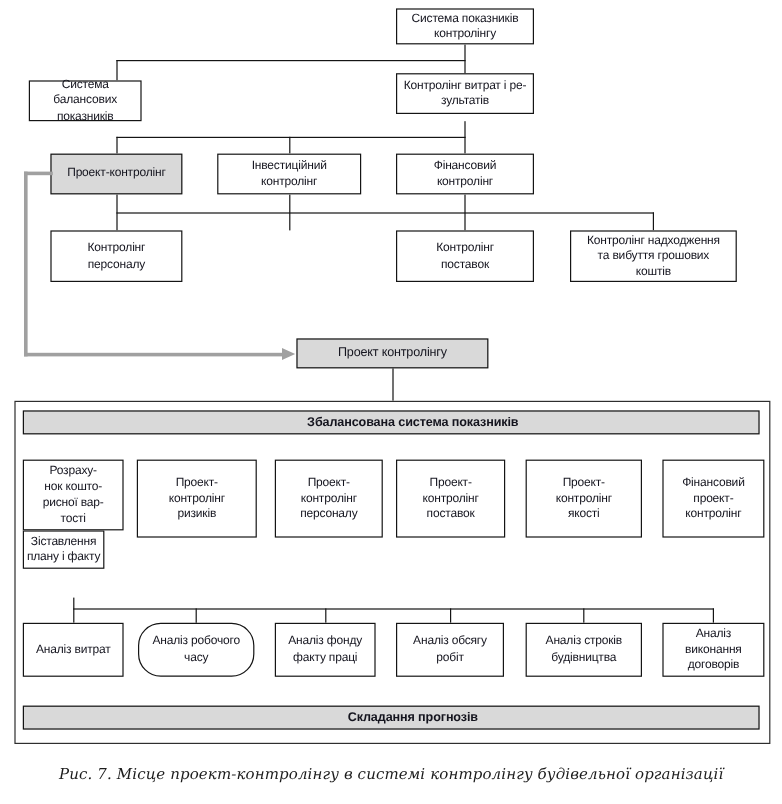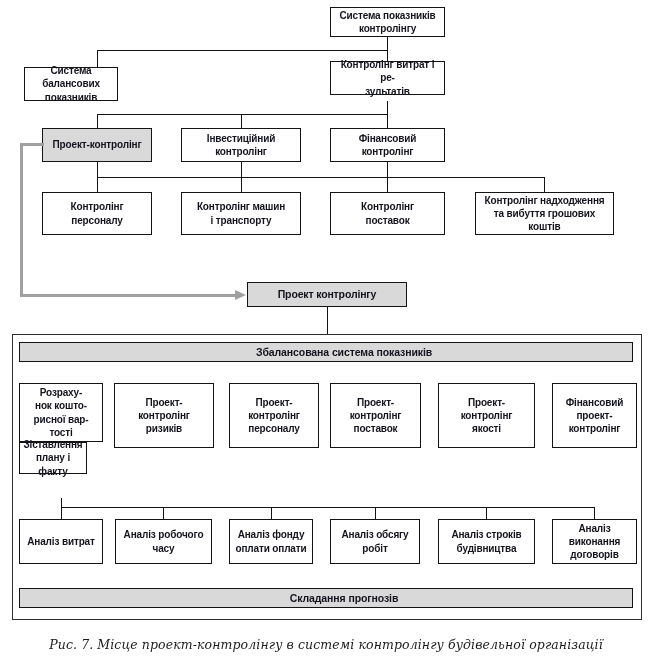--- a/index.html
+++ b/index.html
@@ -5,21 +5,21 @@
   html,body{margin:0;padding:0;background:#ffffff;}
   .stage{
     position:relative;width:652px;height:670px;background:#fff;overflow:hidden;
     font-family:"Liberation Sans",sans-serif;
   }
   .node{
     position:absolute;box-sizing:border-box;
     border:1px solid #141414;background:#ffffff;
     display:flex;align-items:center;justify-content:center;
     text-align:center;white-space:pre-line;
-    font-weight:700;font-size:10px;line-height:1.32;letter-spacing:-0.15px;
+    font-weight:400;font-size:10px;line-height:1.32;letter-spacing:-0.15px;
     color:#14141e;padding:11px 2px;
   }
   .shaded{background:var(--shaded,#d9d9d9);}
   .bar{
     position:absolute;box-sizing:border-box;
     border:1px solid #141414;background:var(--shaded,#d9d9d9);
     display:flex;align-items:center;justify-content:center;
     font-weight:700;font-size:10.5px;color:#14141e;letter-spacing:-0.1px;padding-left:36px;
   }
   .container{
@@ -63,22 +63,20 @@
 показників</div>
   <div class="node" style="left:330px;top:61px;width:115px;height:34px;">Контролінг витрат і ре-
 зультатів</div>
   <div class="node shaded" style="left:42px;top:128px;width:110px;height:34px;">Проект-контролінг</div>
   <div class="node" style="left:181px;top:128px;width:120px;height:34px;">Інвестиційний
 контролінг</div>
   <div class="node" style="left:330px;top:128px;width:115px;height:34px;">Фінансовий
 контролінг</div>
   <div class="node" style="left:42px;top:192px;width:110px;height:43px;">Контролінг
 персоналу</div>
-  <div class="node" style="left:181px;top:192px;width:120px;height:43px;">Контролінг машин
-і транспорту</div>
   <div class="node" style="left:330px;top:192px;width:115px;height:43px;">Контролінг
 поставок</div>
   <div class="node" style="left:475px;top:192px;width:139px;height:43px;">Контролінг надходження
 та вибуття грошових
 коштів</div>
 
   <div class="ga" style="left:20px;top:143px;width:24px;height:3px;"></div>
   <div class="ga" style="left:20px;top:143px;width:3px;height:154px;"></div>
   <div class="ga" style="left:20px;top:294px;width:216px;height:3px;"></div>
   <div class="ga-head" style="left:235px;top:290px;"></div>
@@ -116,24 +114,24 @@
 
   <div class="ln" style="left:61px;top:498px;width:1px;height:21px;"></div>
   <div class="ln" style="left:61px;top:507px;width:534px;height:1px;"></div>
   <div class="ln" style="left:163px;top:507px;width:1px;height:12px;"></div>
   <div class="ln" style="left:271px;top:507px;width:1px;height:12px;"></div>
   <div class="ln" style="left:375px;top:507px;width:1px;height:12px;"></div>
   <div class="ln" style="left:486px;top:507px;width:1px;height:12px;"></div>
   <div class="ln" style="left:594px;top:507px;width:1px;height:12px;"></div>
 
   <div class="node" style="left:19px;top:519px;width:84px;height:45px;">Аналіз витрат</div>
-  <div class="node" style="left:115px;top:519px;width:97px;height:45px;">Аналіз робочого
+  <div class="node" style="left:115px;top:519px;width:97px;height:45px;border-radius:19px;">Аналіз робочого
 часу</div>
   <div class="node" style="left:229px;top:519px;width:84px;height:45px;">Аналіз фонду
-оплати оплати</div>
+факту праці</div>
   <div class="node" style="left:330px;top:519px;width:90px;height:45px;">Аналіз обсягу
 робіт</div>
   <div class="node" style="left:438px;top:519px;width:97px;height:45px;">Аналіз строків
 будівництва</div>
   <div class="node" style="left:552px;top:519px;width:85px;height:45px;">Аналіз
 виконання
 договорів</div>
 
   <div class="bar" style="left:19px;top:588px;width:614px;height:20px;">Складання прогнозів</div>
 

